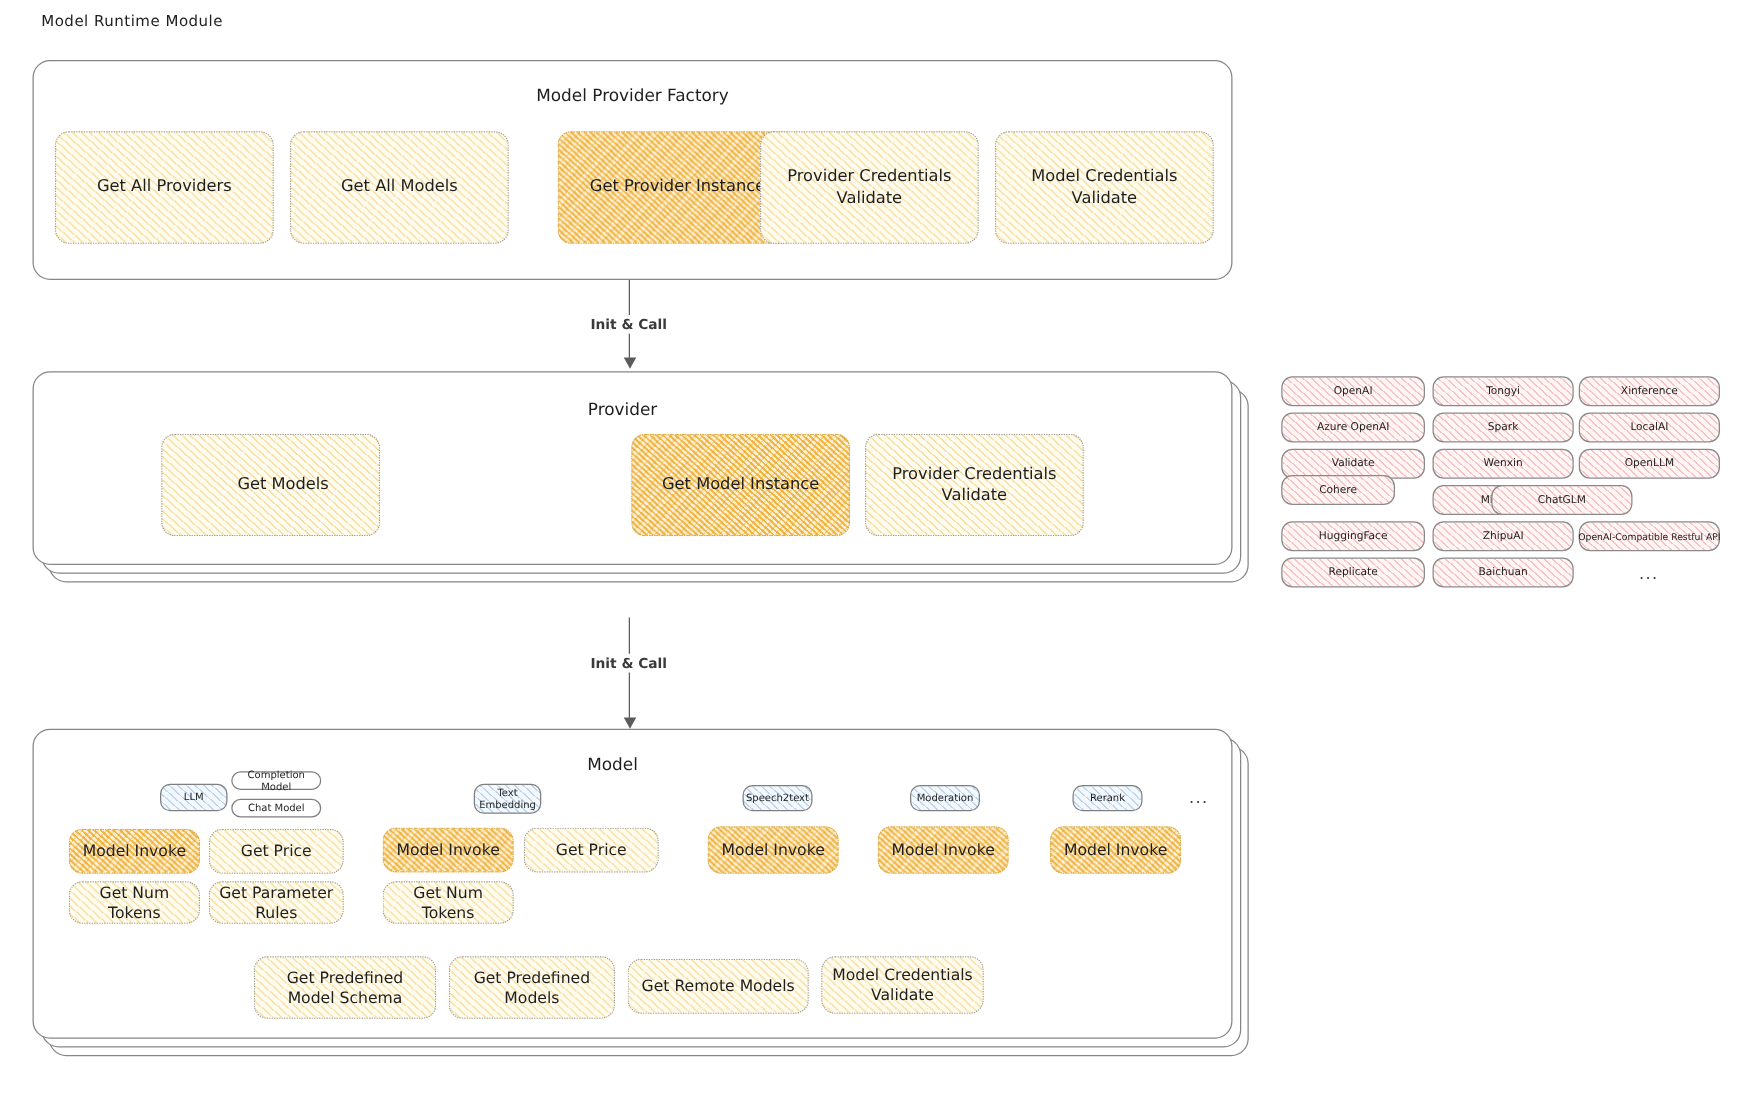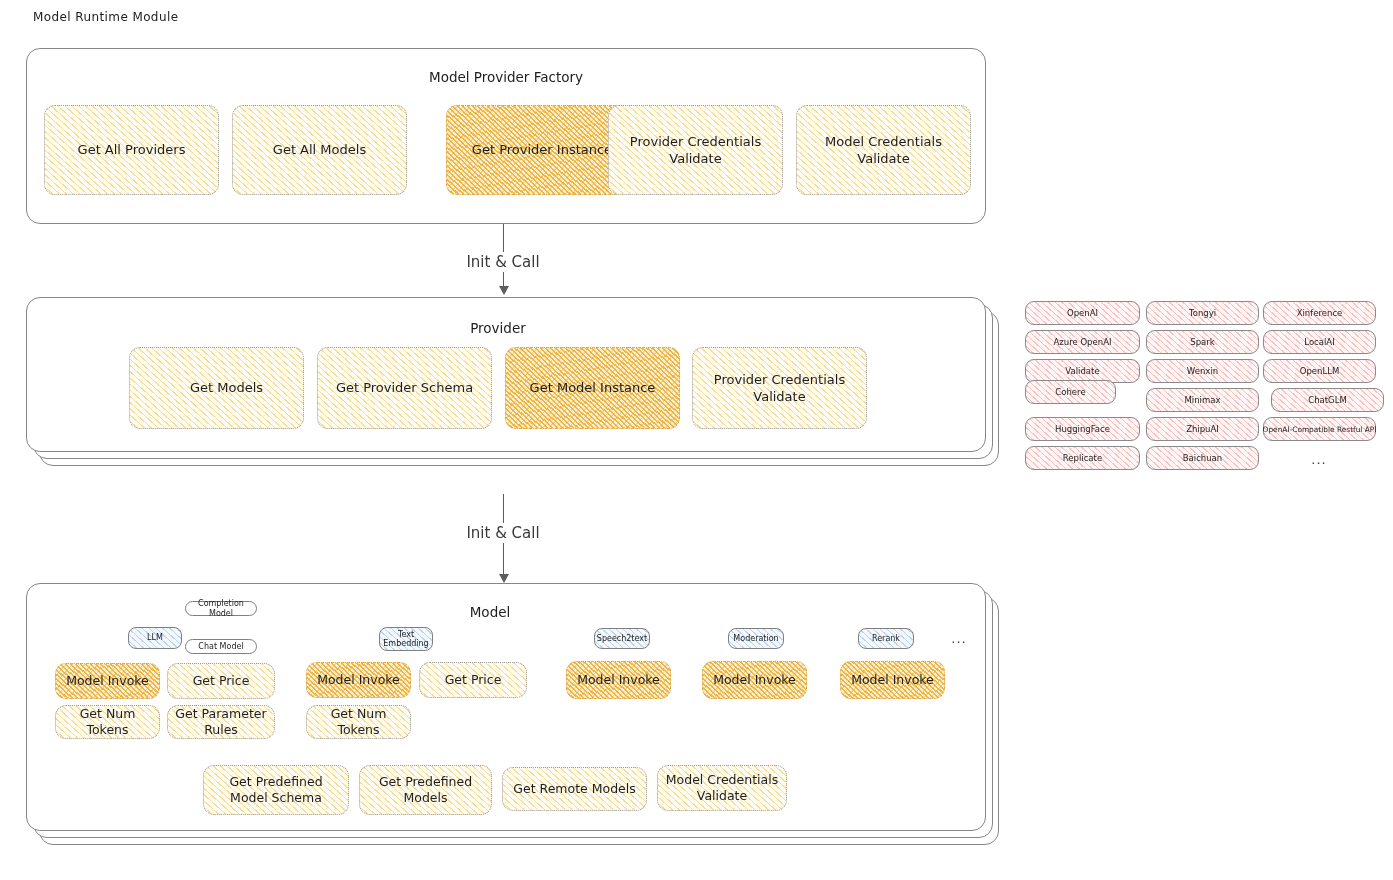--- a/index.html
+++ b/index.html
@@ -153,26 +153,27 @@
     position: absolute;
     left: -4.5px;
     width: 0; height: 0;
     border-left: 5px solid transparent;
     border-right: 5px solid transparent;
     border-top: 9px solid #5c5c5c;
   }
   .arrow-label {
     position: absolute;
     z-index: 5;
-    font-size: 15px;
+    font-size: 11px;
     color: #3a3a3a;
     background: #ffffff;
     padding: 1px 4px;
     white-space: nowrap;
     transform: translateX(-50%);
+    font-weight: bold;
   }
 
   .ellipsis {
     position: absolute;
     z-index: 6;
     font-size: 13px;
     color: #3a3a3a;
     letter-spacing: 1px;
     transform: translateX(-50%);
   }
@@ -202,21 +203,20 @@
   <div class="arrow-label" style="left:503px; top:252px;">Init &amp; Call</div>
 
   <div class="panel-stack" style="left:26px; top:297px; width:985px; height:180px;">
     <div class="layer l3" style="left:13px; top:14px; width:960px; height:155px;"></div>
     <div class="layer l2" style="left:7px; top:7px; width:960px; height:155px;"></div>
     <div class="layer l1" style="left:0; top:0; width:960px; height:155px;"></div>
   </div>
   <div class="panel-title" style="left:498px; top:320px;">Provider</div>
 
   <div class="hbox fill-light" style="left:129px; top:347px; width:175px; height:82px; font-size:13px;padding-left:26px;">Get Models</div>
-  <div class="hbox fill-light" style="left:317px; top:347px; width:175px; height:82px; font-size:13px;">Get Provider Schema</div>
   <div class="hbox fill-strong" style="left:505px; top:347px; width:175px; height:82px; font-size:13px;">Get Model Instance</div>
   <div class="hbox fill-light" style="left:692px; top:347px; width:175px; height:82px; font-size:13px;">Provider Credentials Validate</div>
 
   <div>
 
     <div class="chip fill-pink" style="left:1025px; top:301px; width:115px; height:24px;">OpenAI</div>
     <div class="chip fill-pink" style="left:1025px; top:330px; width:115px; height:24px;">Azure OpenAI</div>
     <div class="chip fill-pink" style="left:1025px; top:359px; width:115px; height:24px;">Validate</div>
     <div class="chip fill-pink" style="left:1025px; top:380px; width:91px; height:24px;">Cohere</div>
     <div class="chip fill-pink" style="left:1025px; top:417px; width:115px; height:24px;">HuggingFace</div>
@@ -225,40 +225,40 @@
     <div class="chip fill-pink" style="left:1146px; top:301px; width:113px; height:24px;">Tongyi</div>
     <div class="chip fill-pink" style="left:1146px; top:330px; width:113px; height:24px;">Spark</div>
     <div class="chip fill-pink" style="left:1146px; top:359px; width:113px; height:24px;">Wenxin</div>
     <div class="chip fill-pink" style="left:1146px; top:388px; width:113px; height:24px;">Minimax</div>
     <div class="chip fill-pink" style="left:1146px; top:417px; width:113px; height:24px;">ZhipuAI</div>
     <div class="chip fill-pink" style="left:1146px; top:446px; width:113px; height:24px;">Baichuan</div>
 
     <div class="chip fill-pink" style="left:1263px; top:301px; width:113px; height:24px;">Xinference</div>
     <div class="chip fill-pink" style="left:1263px; top:330px; width:113px; height:24px;">LocalAI</div>
     <div class="chip fill-pink" style="left:1263px; top:359px; width:113px; height:24px;">OpenLLM</div>
-    <div class="chip fill-pink" style="left:1271px; top:388px; width:113px; height:24px;">ChatGLM</div>
+    <div class="chip fill-pink" style="left:1193px; top:388px; width:113px; height:24px;">ChatGLM</div>
     <div class="chip fill-pink" style="left:1263px; top:417px; width:113px; height:24px; font-size:7.4px;">OpenAI-Compatible Restful API</div>
     <div class="ellipsis" style="left:1319px; top:452px;">...</div>
   </div>
 
   <div class="arrow" style="left:503px; top:494px; width:2px; height:90px;">
     <div class="shaft" style="height:82px;"></div>
     <div class="head" style="top:80px;"></div>
   </div>
   <div class="arrow-label" style="left:503px; top:523px;">Init &amp; Call</div>
 
   <div class="panel-stack" style="left:26px; top:583px; width:990px; height:270px;">
     <div class="layer l3" style="left:13px; top:14px; width:960px; height:248px;"></div>
     <div class="layer l2" style="left:7px; top:7px; width:960px; height:248px;"></div>
     <div class="layer l1" style="left:0; top:0; width:960px; height:248px;"></div>
   </div>
   <div class="panel-title" style="left:490px; top:604px;">Model</div>
 
   <div class="badge fill-blue" style="left:128px; top:627px; width:54px; height:22px;">LLM</div>
-  <div class="badge fill-white" style="left:185px; top:601px; width:72px; height:15px;">Completion Model</div>
+  <div class="badge fill-white" style="left:185px; top:617px; width:72px; height:15px;">Completion Model</div>
   <div class="badge fill-white" style="left:185px; top:639px; width:72px; height:15px;">Chat Model</div>
 
   <div class="hbox fill-strong" style="left:55px; top:663px; width:105px; height:36px; font-size:12.5px;">Model Invoke</div>
   <div class="hbox fill-light" style="left:167px; top:663px; width:108px; height:36px; font-size:12.5px;">Get Price</div>
   <div class="hbox fill-light" style="left:55px; top:705px; width:105px; height:34px; font-size:12.5px;">Get Num Tokens</div>
   <div class="hbox fill-light" style="left:167px; top:705px; width:108px; height:34px; font-size:12.5px;">Get Parameter Rules</div>
 
   <div class="badge fill-blue" style="left:379px; top:627px; width:54px; height:24px;">Text
 Embedding</div>
 

